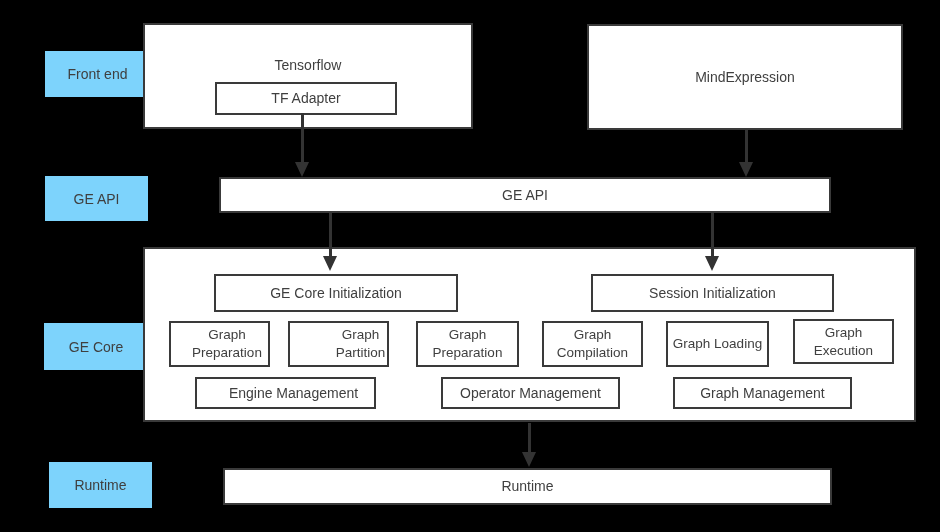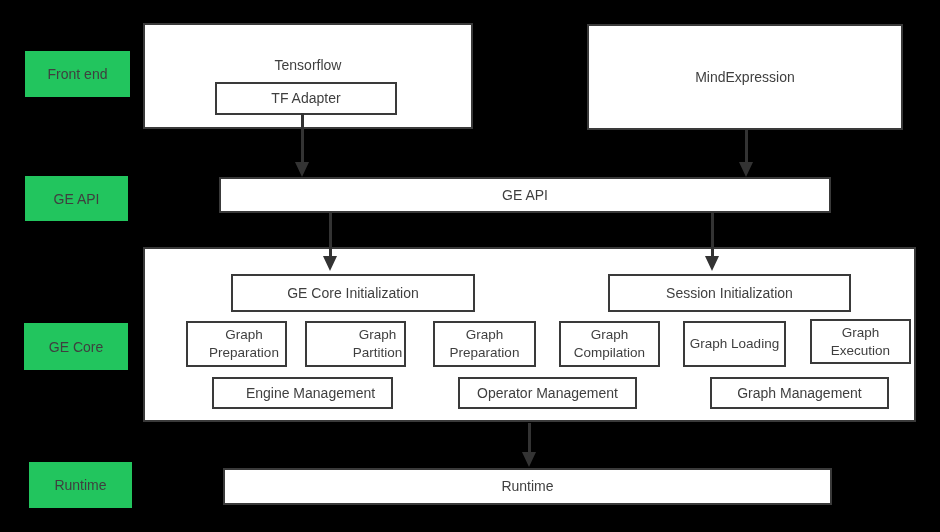--- a/index.html
+++ b/index.html
@@ -24,29 +24,30 @@
     display: flex;
     align-items: center;
     justify-content: center;
     text-align: center;
     font-size: 14px;
     line-height: 1.3;
     color: #3f3f3f;
   }
   .side-label {
     position: absolute;
-    background: #22c55e;
+    background: #7dd3fc;
     border: none;
     box-sizing: border-box;
     display: flex;
     align-items: center;
     justify-content: center;
     text-align: center;
     font-size: 14px;
     color: #3f3f3f;
+    margin-left: 20px;
   }
   
   .lbl-frontend { left: 25px;  top: 51px;  width: 105px; height: 46px; }
   .lbl-geapi    { left: 25px;  top: 176px; width: 103px; height: 45px; }
   .lbl-gecore   { left: 24px;  top: 323px; width: 104px; height: 47px; }
   .lbl-runtime  { left: 29px;  top: 462px; width: 103px; height: 46px; }
 
   
   .box-tensorflow { left: 143px; top: 23px; width: 330px; height: 106px; display: block; }
   .tensorflow-title {
@@ -54,34 +55,34 @@
     text-align: center; font-size: 14px;
   }
   .box-tfadapter { left: 70px; top: 57px; width: 182px; height: 33px; }
   .box-mindexpression { left: 587px; top: 24px; width: 316px; height: 106px; }
 
   
   .bar-geapi { left: 219px; top: 177px; width: 612px; height: 36px; }
 
   
   .box-gecore { left: 143px; top: 247px; width: 773px; height: 175px; display: block; }
-  .box-gecore .box { position: absolute; margin-left: 17px; }
+  .box-gecore .box { position: absolute; }
   .init-gecore   { left: 69px;  top: 25px; width: 244px; height: 38px; }
   .init-session  { left: 446px; top: 25px; width: 243px; height: 38px; }
   .mod { top: 72px; height: 46px; width: 101px; font-size: 13.5px; }
   .mod-0 { left: 24px; padding-left: 15px;  }
   .mod-1 { left: 143px; padding-left: 44px; }
   .mod-2 { left: 271px; width: 103px; }
   .mod-3 { left: 397px; }
   .mod-4 { left: 521px; width: 103px; }
   .mod-5 { left: 648px; top: 70px; height: 45px; }
   .mgmt { top: 128px; height: 32px; }
   .mgmt-0 { left: 50px;  width: 181px; padding-left: 16px; }
   .mgmt-1 { left: 296px; width: 179px; }
-  .mgmt-2 { left: 548px; width: 179px; }
+  .mgmt-2 { left: 528px; width: 179px; }
 
   
   .bar-runtime { left: 223px; top: 468px; width: 609px; height: 37px; }
 
   
   .arrow { position: absolute; width: 14px; }
   .arrow-line {
     position: absolute; left: 50%; margin-left: -1.5px;
     top: 0; bottom: 14px; width: 3px; background: #333333;
   }

